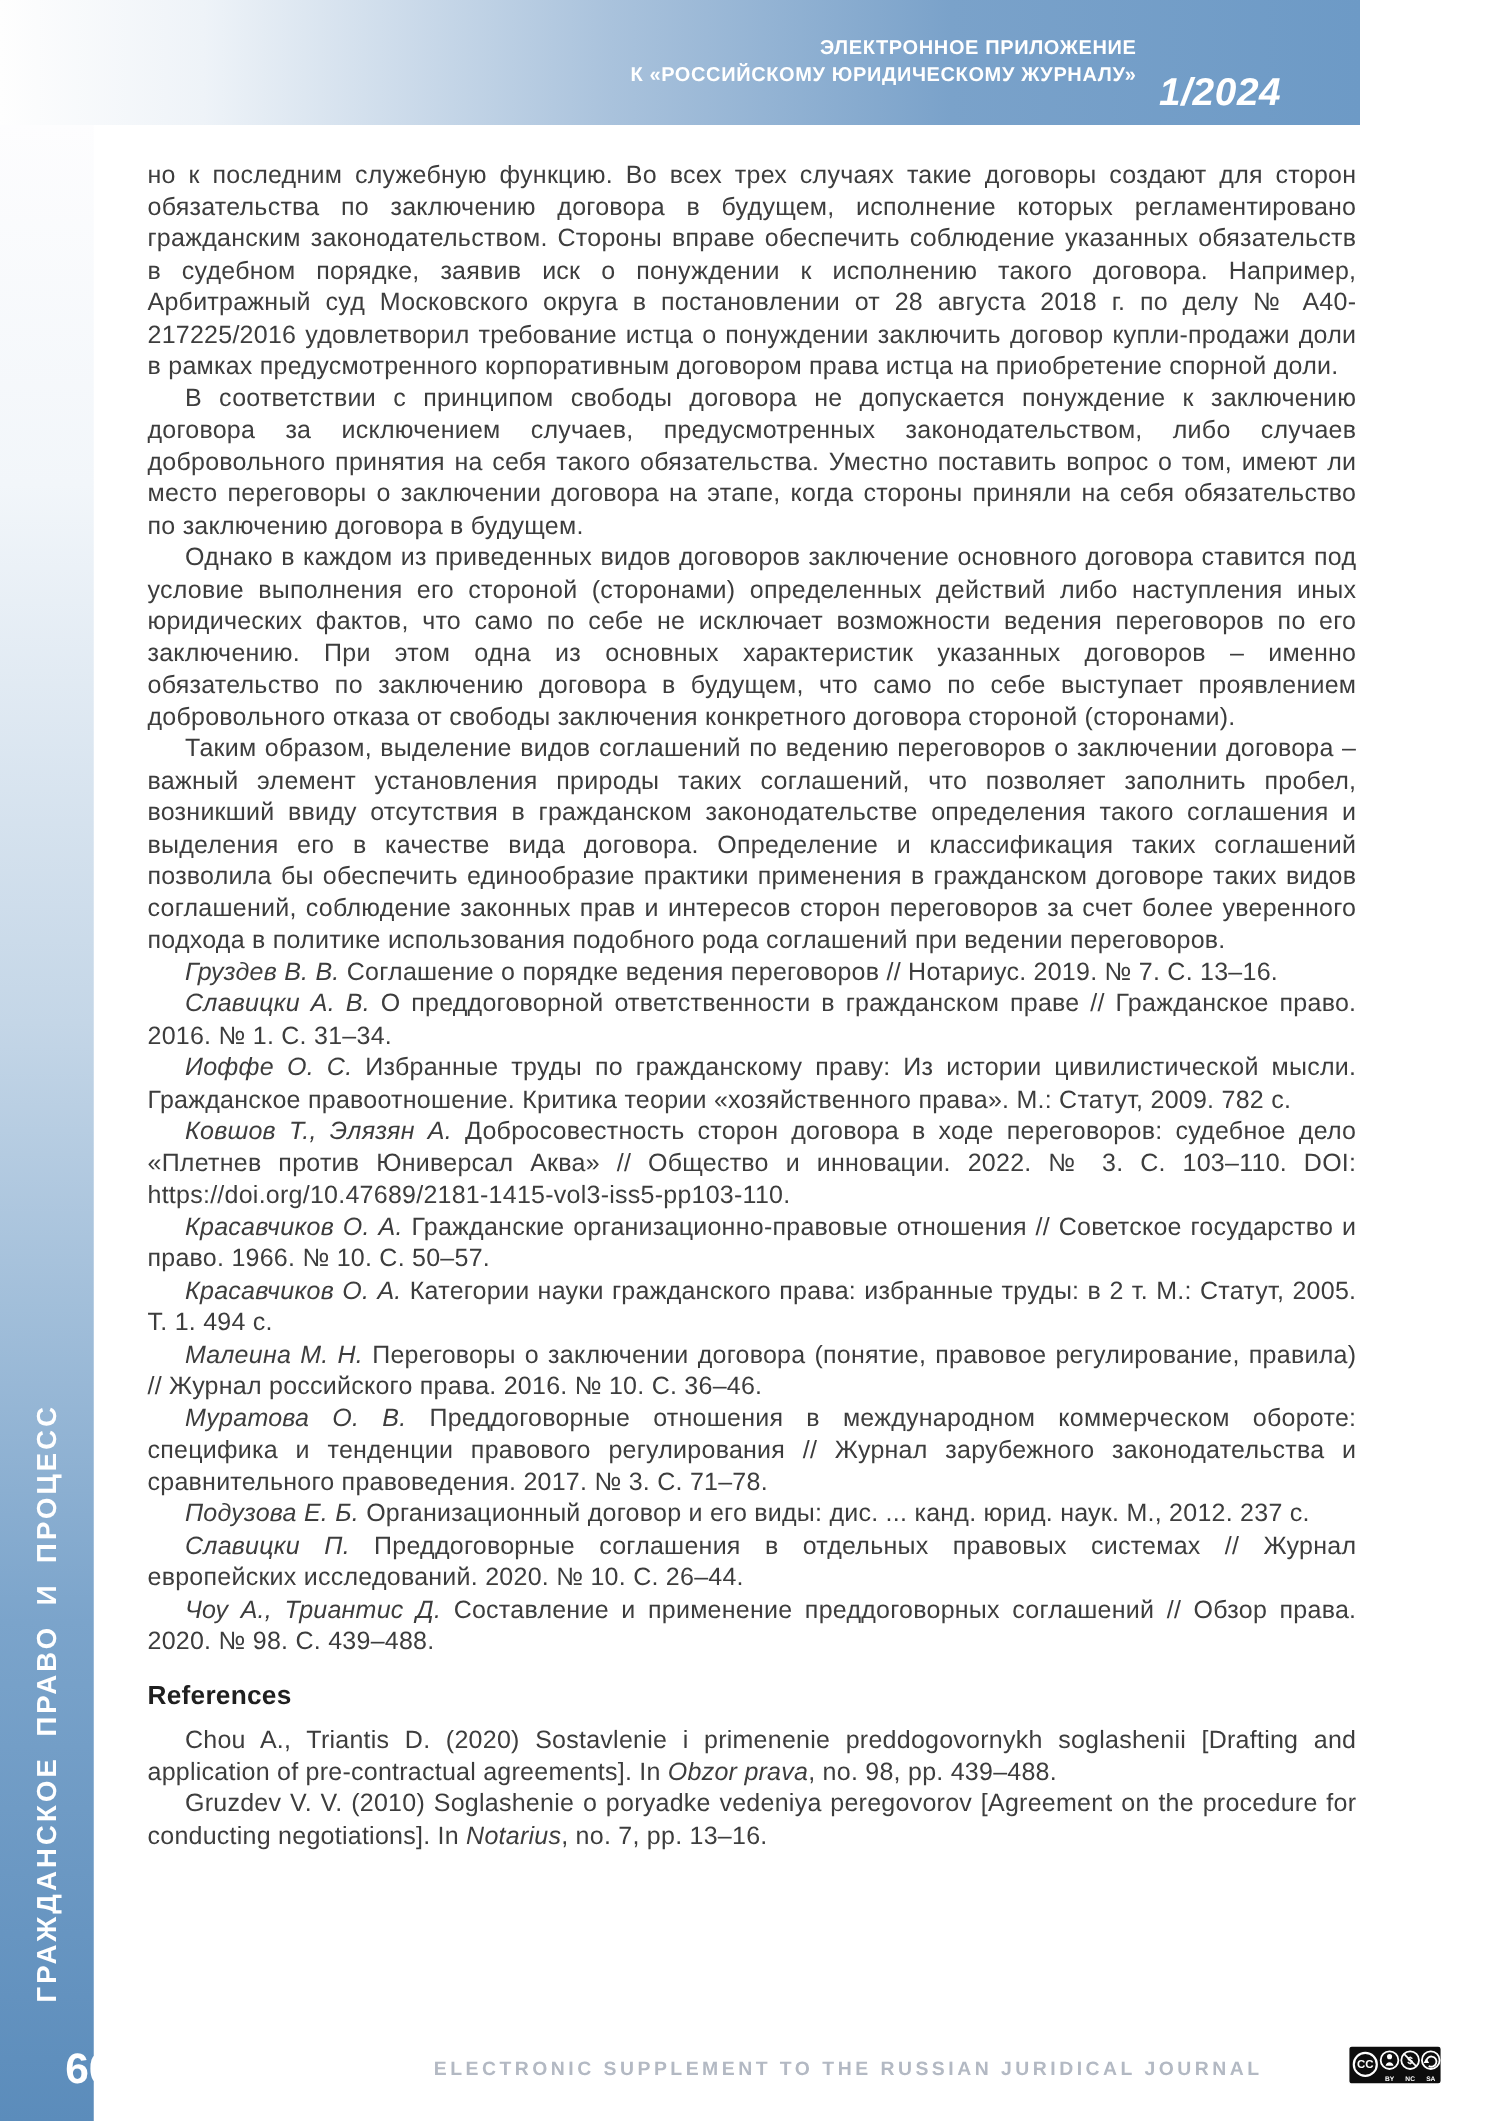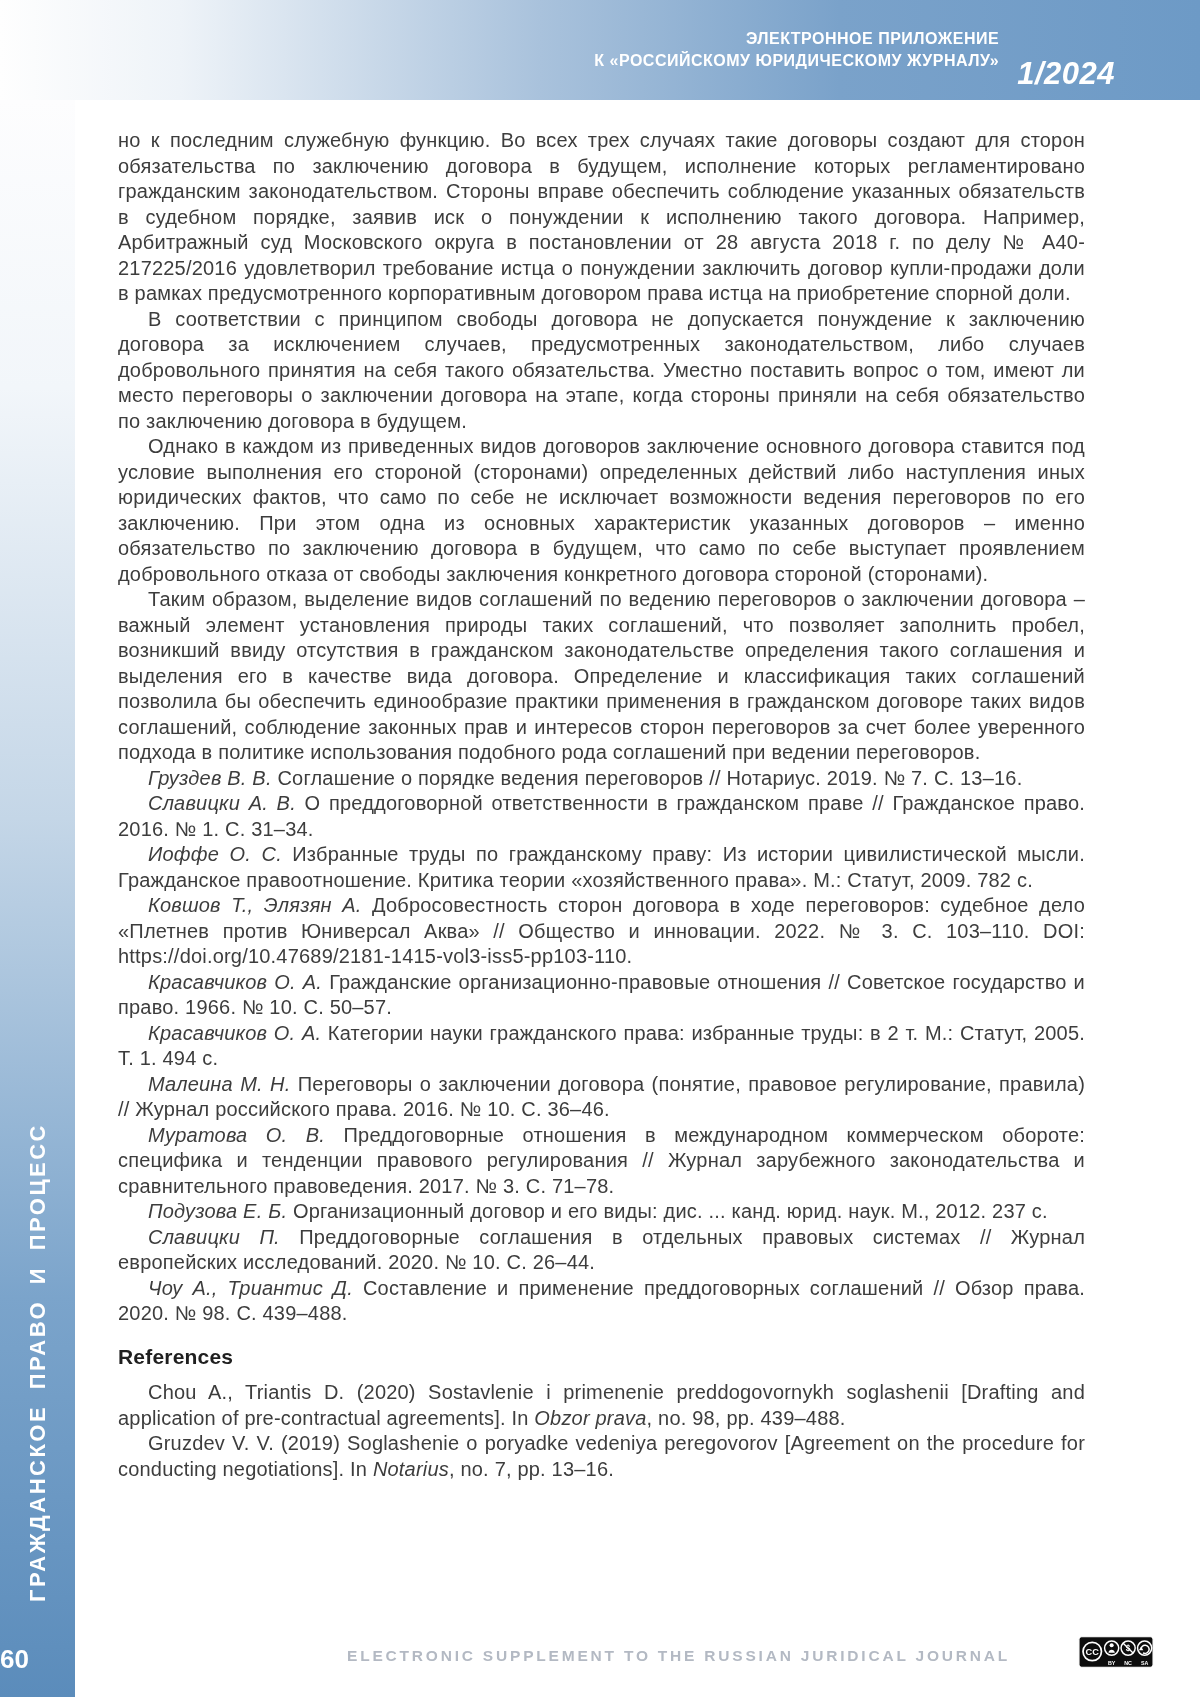--- a/index.html
+++ b/index.html
@@ -4,24 +4,24 @@
 <style>
   * { margin:0; padding:0; box-sizing:border-box; }
   html,body { background:#fff; }
   .page {
     position:relative; width:1200px; height:1697px; background:#ffffff;
     overflow:hidden; font-family:"Liberation Sans", sans-serif;
   }
 
   
   .band {
-    position:absolute; top:0; left:0; width:1200px; height:100px;
+    position:absolute; top:0; left:0; width:1088px; height:100px;
     background:linear-gradient(90deg,#fefefe 0%,#eef3f8 15%,#a9c2dc 45%,#7aa2ca 70%,#6d9ac6 100%);
     display:flex; align-items:center; justify-content:flex-end;
-    padding-right:85px;
+    padding-right:63px;
   }
   .band-lines {
     text-align:right; color:#ffffff; font-weight:bold;
     font-size:16px; line-height:22px; letter-spacing:0.5px;
     text-transform:uppercase;
   }
   .band-issue {
     color:#ffffff; font-weight:bold; font-style:italic;
     font-size:31px; margin-left:18px; letter-spacing:0.5px;margin-top:48px;
   }
@@ -32,22 +32,22 @@
     background:linear-gradient(180deg,#fdfdfe 0%,#f2f6fa 18%,#c4d6e7 45%,#7ba4cb 75%,#5b8cbb 100%);
   }
   .vertical-title {
     position:absolute; bottom:95px; left:50%;
     writing-mode:vertical-rl; transform:rotate(180deg) translateX(-50%);
     transform-origin:left center;
     color:#ffffff; font-weight:bold; font-size:22px;
     letter-spacing:2.5px; word-spacing:7px; white-space:nowrap;
   }
   .page-num {
-    position:absolute; bottom:22px; left:0; width:90px; text-align:left;
-    color:#ffffff; font-weight:bold; font-size:26px;
+    position:absolute; bottom:22px; left:0; width:90px; text-align:right;
+    color:#ffffff; font-weight:bold; font-size:34px;
   }
 
   
   .content {
     position:absolute; left:118px; top:128px; width:967px;
     color:#3d3d3d; font-size:20px; line-height:25.5px;
     letter-spacing:0.2px; text-align:justify;
   }
   .body-par { text-indent:30px; }
   .noindent { text-indent:0; }
@@ -99,21 +99,21 @@
     <p class="bib"><span class="it">Красавчиков О. А.</span><span> Категории науки гражданского права: избранные труды: в 2 т. М.: Статут, 2005. Т. 1. 494 с.</span></p>
     <p class="bib"><span class="it">Малеина М. Н.</span><span> Переговоры о заключении договора (понятие, правовое регулирование, правила) // Журнал российского права. 2016. № 10. С. 36–46.</span></p>
     <p class="bib"><span class="it">Муратова О. В.</span><span> Преддоговорные отношения в международном коммерческом обороте: специфика и тенденции правового регулирования // Журнал зарубежного законодательства и сравнительного правоведения. 2017. № 3. С. 71–78.</span></p>
     <p class="bib"><span class="it">Подузова Е. Б.</span><span> Организационный договор и его виды: дис. ... канд. юрид. наук. М., 2012. 237 с.</span></p>
     <p class="bib"><span class="it">Славицки П.</span><span> Преддоговорные соглашения в отдельных правовых системах // Журнал европейских исследований. 2020. № 10. С. 26–44.</span></p>
     <p class="bib"><span class="it">Чоу А., Триантис Д.</span><span> Составление и применение преддоговорных соглашений // Обзор права. 2020. № 98. С. 439–488.</span></p>
 
     <h2 class="list-heading">References</h2>
 
     <p class="ref noindent"><span>Chou A., Triantis D. (2020) Sostavlenie i primenenie preddogovornykh soglashenii [Drafting and application of pre-contractual agreements]. In </span><span class="it">Obzor prava</span><span>, no. 98, pp. 439–488.</span></p>
-    <p class="ref"><span>Gruzdev V. V. (2019) Soglashenie o poryadke vedeniya peregovorov [Agreement on the procedure for conducting negotiations]. In </span><span class="it">Notarius</span><span>, no. 7, pp. 13–16.</span></p>
+    <p class="ref"><span>Gruzdev V. V. (2010) Soglashenie o poryadke vedeniya peregovorov [Agreement on the procedure for conducting negotiations]. In </span><span class="it">Notarius</span><span>, no. 7, pp. 13–16.</span></p>
   </main>
 
   <div class="footer-line">ELECTRONIC SUPPLEMENT TO THE RUSSIAN JURIDICAL JOURNAL</div>
 
   <svg class="cc-badge" width="76" height="32" viewBox="0 0 78 33" xmlns="http://www.w3.org/2000/svg">
     <rect x="0.8" y="0.8" width="76.4" height="31.4" rx="2.5" fill="#0d0d0d" stroke="#ffffff" stroke-width="1.2"></rect>
 
     <g>
       <circle cx="14.5" cy="16" r="9.5" fill="none" stroke="#ffffff" stroke-width="1.8"></circle>
       <text x="14.5" y="19.3" font-family="Liberation Sans, sans-serif" font-size="9.5" font-weight="bold" fill="#ffffff" text-anchor="middle">CC</text>

